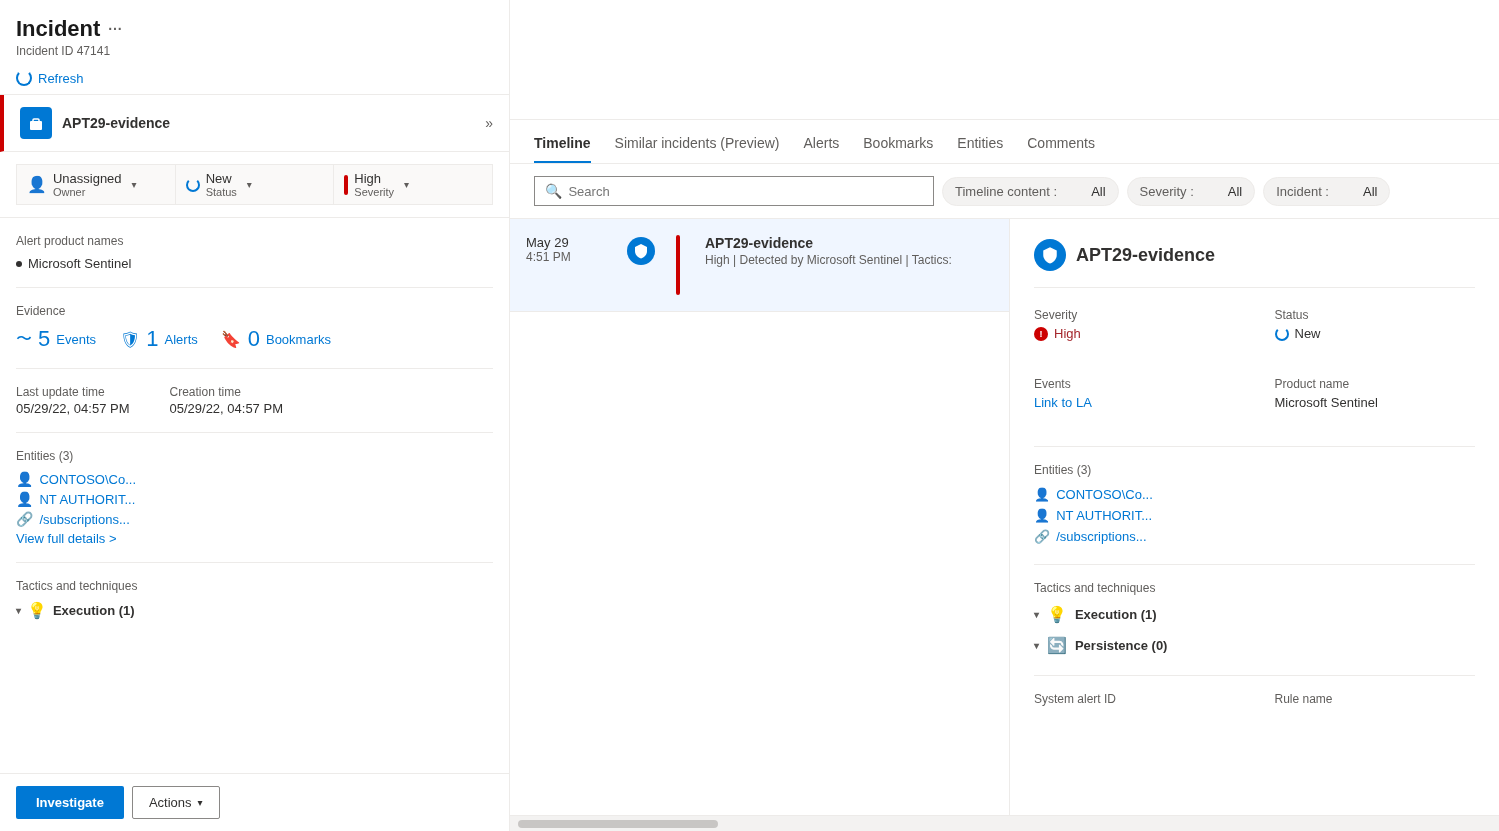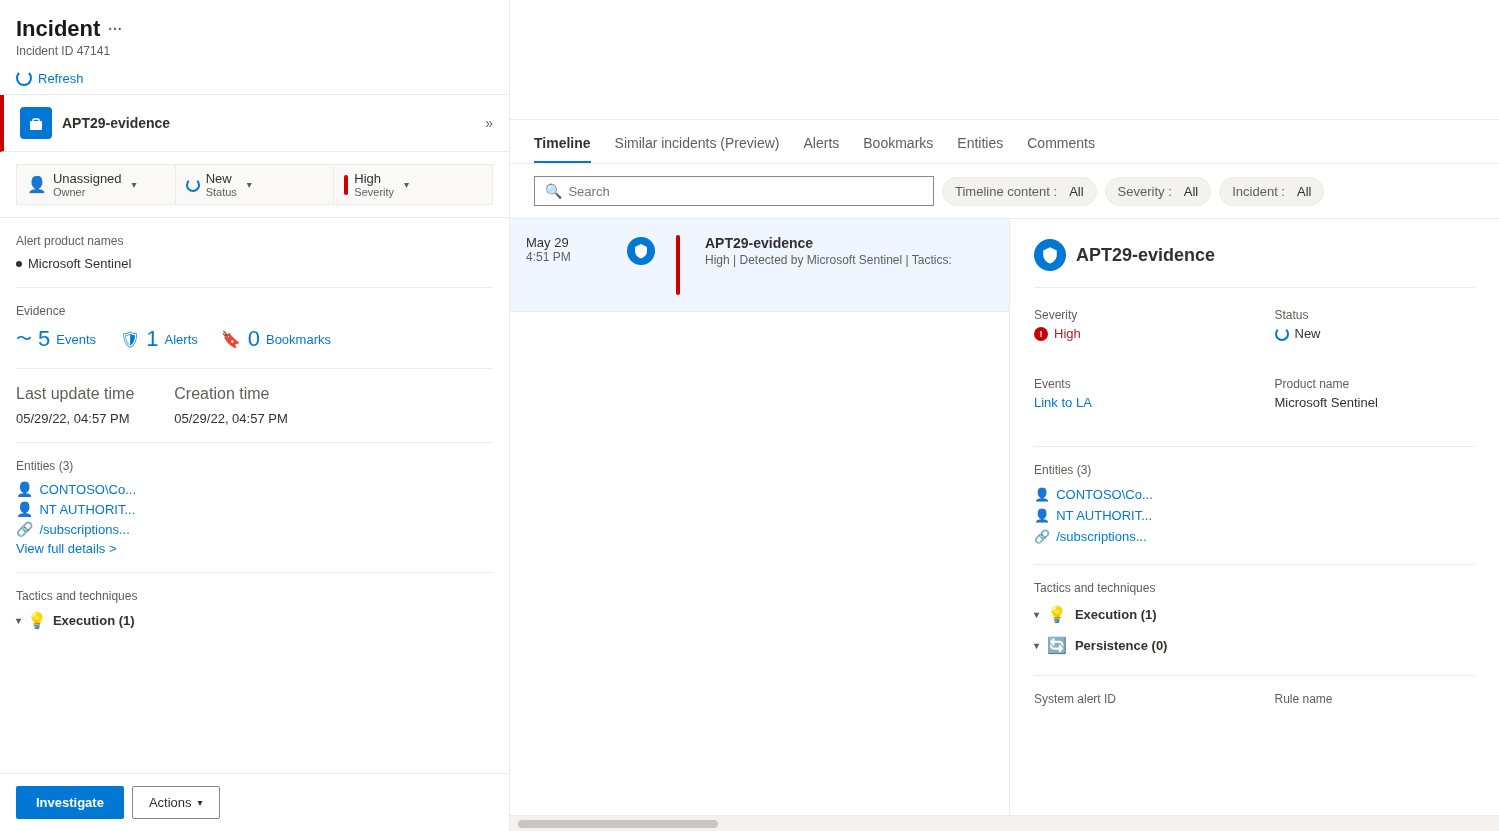--- a/index.html
+++ b/index.html
@@ -27,21 +27,21 @@
     .bullet-item { display: flex; align-items: center; gap: 6px; margin-bottom: 4px; font-size: 13px; }
     .bullet { width: 6px; height: 6px; border-radius: 50%; background: #323130; }
     
     .evidence-section { margin-top: 16px; margin-bottom: 16px; }
     .evidence-items { display: flex; gap: 24px; margin-top: 8px; }
     .evidence-item { display: flex; align-items: center; gap: 6px; color: #0078d4; cursor: pointer; font-size: 13px; }
     .evidence-count { font-size: 22px; font-weight: 300; color: #0078d4; }
     
     .time-section { display: flex; gap: 40px; margin-bottom: 16px; }
     .time-item { }
-    .time-label { font-size: 16px; color: #605e5c; margin-bottom: 8px; }
+    .time-label { font-size: 12px; color: #605e5c; margin-bottom: 2px; }
     .time-value { font-size: 13px; color: #323130; }
     
     .entities-section { margin-bottom: 16px; }
     .entity-item { display: flex; align-items: center; gap: 6px; margin-bottom: 4px; font-size: 13px; color: #0078d4; cursor: pointer; }
     .view-full { color: #0078d4; cursor: pointer; font-size: 13px; margin-top: 4px; }
     
     .tactics-section { margin-bottom: 16px; }
     .tactics-item { display: flex; align-items: center; gap: 6px; font-size: 13px; font-weight: 600; margin-top: 8px; }
     
     .bottom-actions { padding: 12px 16px; border-top: 1px solid #edebe9; display: flex; gap: 8px; }
@@ -61,21 +61,21 @@
     
     
     .tabs-bar { display: flex; gap: 24px; padding: 0 24px; border-bottom: 1px solid #edebe9; height: 44px; align-items: flex-end; }
     .tab { padding: 10px 0 10px 0; font-size: 14px; color: #605e5c; cursor: pointer; border-bottom: 2px solid transparent; white-space: nowrap; }
     .tab.active { color: #323130; border-bottom: 2px solid #0078d4; font-weight: 600; }
     
     
     .toolbar { display: flex; align-items: center; gap: 8px; padding: 12px 24px; border-bottom: 1px solid #edebe9; }
     .search-box { display: flex; align-items: center; gap: 6px; border: 1px solid #8a8886; padding: 6px 10px; flex: 1; max-width: 400px; background: #fff; cursor: text; }
     .search-box input { border: none; outline: none; font-size: 13px; width: 100%; }
-    .filter-pill { display: flex; align-items: center; gap: 0; padding: 6px 12px; border: 1px solid #edebe9; border-radius: 16px; background: #f3f2f1; font-size: 13px; cursor: pointer; white-space: nowrap; }
+    .filter-pill { display: flex; align-items: center; gap: 22px; padding: 6px 12px; border: 1px solid #edebe9; border-radius: 16px; background: #f3f2f1; font-size: 13px; cursor: pointer; white-space: nowrap; }
     .filter-label { color: #605e5c; }
     .filter-value { color: #323130; font-weight: 500; margin-left: 12px; }
     
     
     .main-content { display: flex; flex: 1; overflow: hidden; }
     
     
     .timeline-panel { width: 500px; border-right: 1px solid #edebe9; overflow-y: auto; padding: 0; }
     
     .timeline-item { display: flex; padding: 16px; border-bottom: 1px solid #edebe9; gap: 21px; cursor: pointer; background: #f0f6ff; }

